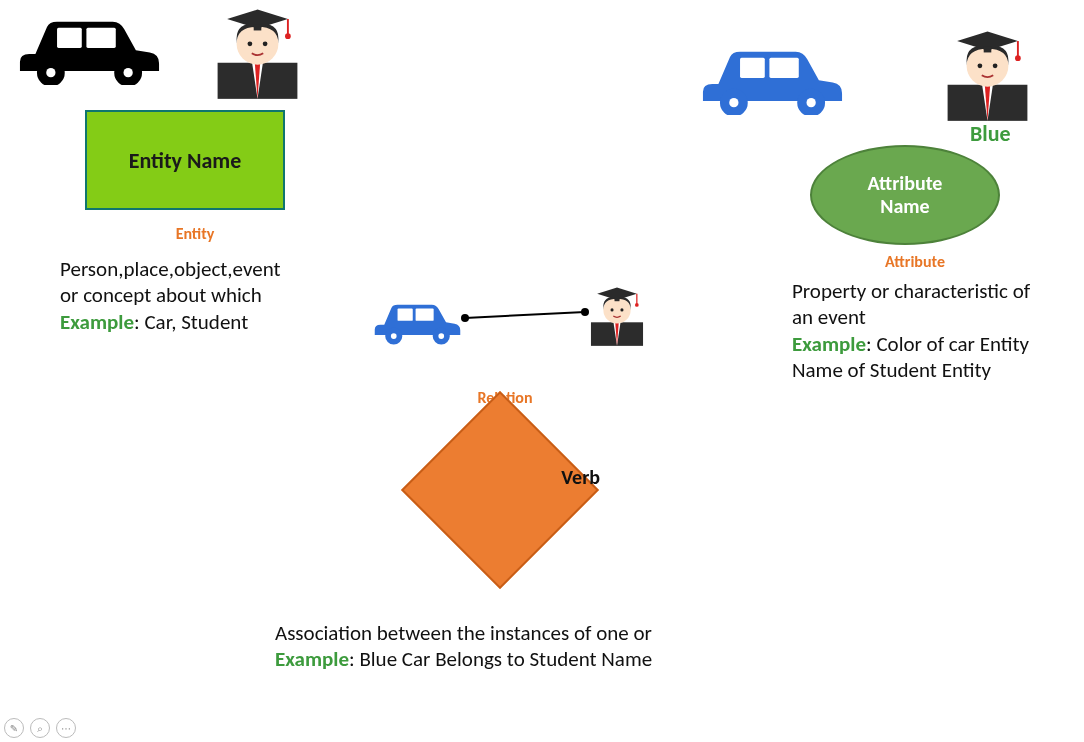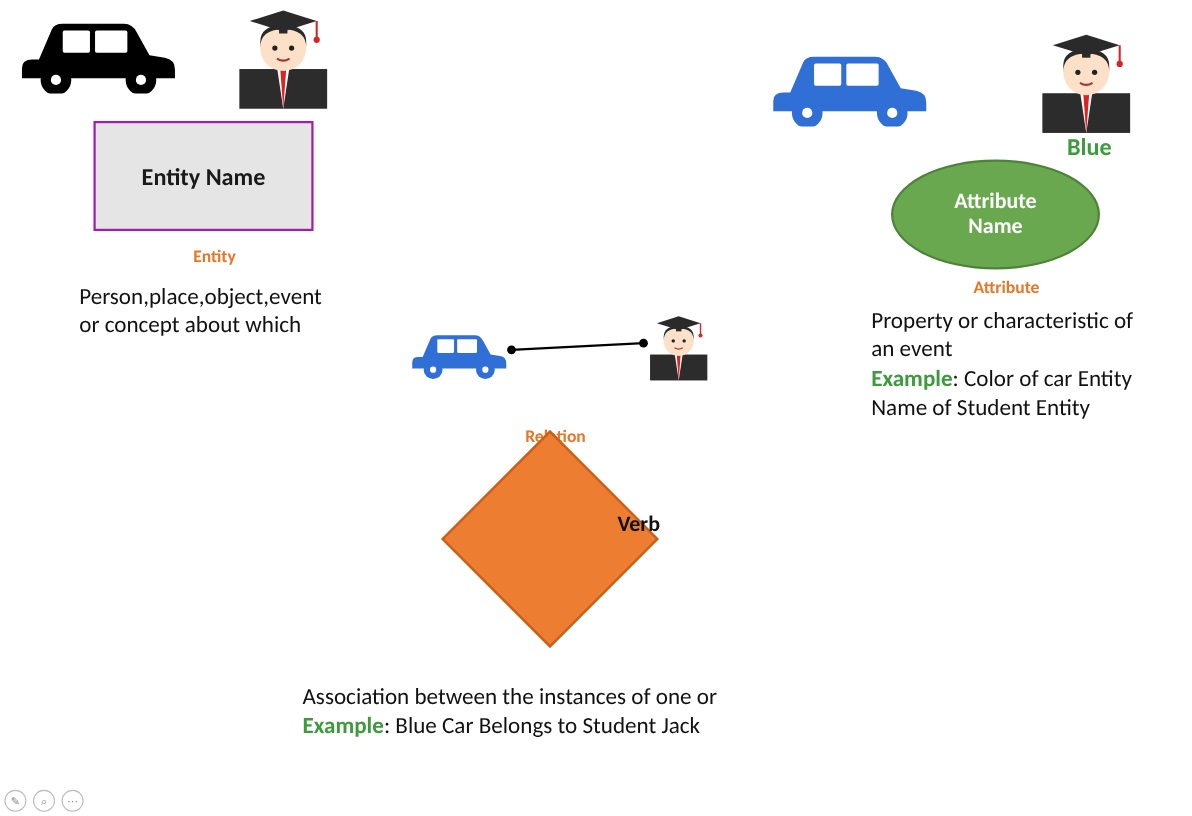--- a/index.html
+++ b/index.html
@@ -8,22 +8,22 @@
   height: 742px;
   background: #ffffff;
   font-family: Calibri, Arial, sans-serif;
   position: relative;
   overflow: hidden;
 }
 .pos { position: absolute; }
 
 
 .entity-box {
-  background: #e5e5e5;
-  border: 2px solid #a21caf;
+  background: #84cc16;
+  border: 2px solid #0f766e;
   width: 200px;
   height: 100px;
   display: flex;
   align-items: center;
   justify-content: center;
 }
 .entity-box-label {
   font-weight: bold;
   font-size: 22px;
   color: #1a1a1a;
@@ -152,23 +152,26 @@
     <circle cx="82" cy="42" r="3" fill="#d22"></circle>
   </svg>
 </div>
 
 <div class="pos entity-box" style="left:85px; top:110px;">
   <span class="entity-box-label">Entity Name</span>
 </div>
 
 <div class="pos section-title" style="left:135px; top:224px; width:120px;">Entity</div>
 
-<div class="pos desc-block" style="left:72px; top:256px; width:300px;">
+<div class="pos desc-block" style="left:60px; top:256px; width:300px;">
   <div>Person,place,object,event</div>
   <div>or concept about which</div>
+  <div>
+    <span class="example-label">Example</span><span>: Car, Student</span>
+  </div>
 </div>
 
 <div class="pos" style="left:695px; top:30px;">
   <svg class="car-svg" width="155" height="85" viewBox="0 0 200 110">
     <path fill="#2f6fd6" d="M30 70 L45 35 Q48 28 58 28 L130 28 Q140 28 145 38 L160 65 L178 68 Q190 70 190 82 L190 92 L10 92 L10 80 Q10 70 22 70 Z"></path>
     <rect fill="#fff" x="58" y="36" width="32" height="26" rx="2"></rect>
     <rect fill="#fff" x="96" y="36" width="38" height="26" rx="2"></rect>
     <circle fill="#2f6fd6" cx="50" cy="94" r="18"></circle>
     <circle fill="#fff" cx="50" cy="94" r="6"></circle>
     <circle fill="#2f6fd6" cx="150" cy="94" r="18"></circle>
@@ -253,21 +256,21 @@
 <div class="pos diamond-wrap" style="left:400px; top:410px;">
   <div class="diamond"></div>
   <div class="diamond-label">
     <div>Verb</div>
   </div>
 </div>
 
 <div class="pos desc-block" style="left:275px; top:620px; width:500px;">
   <div>Association between the instances of one or</div>
   <div>
-    <span class="example-label">Example</span><span>: Blue Car Belongs to Student Jack</span>
+    <span class="example-label">Example</span><span>: Blue Car Belongs to Student Name</span>
   </div>
 </div>
 
 <div class="toolbar">
   <div class="toolbar-btn">✎</div>
   <div class="toolbar-btn">⌕</div>
   <div class="toolbar-btn">⋯</div>
 </div>
 
 </body></html>

